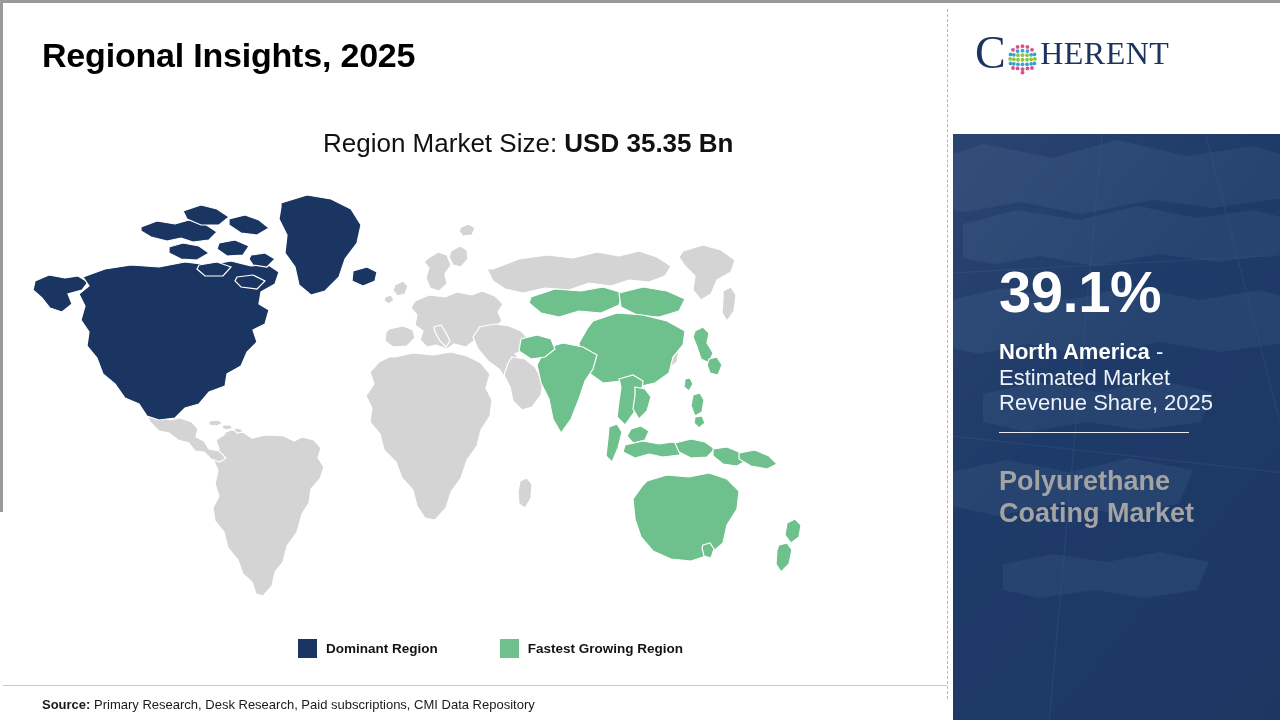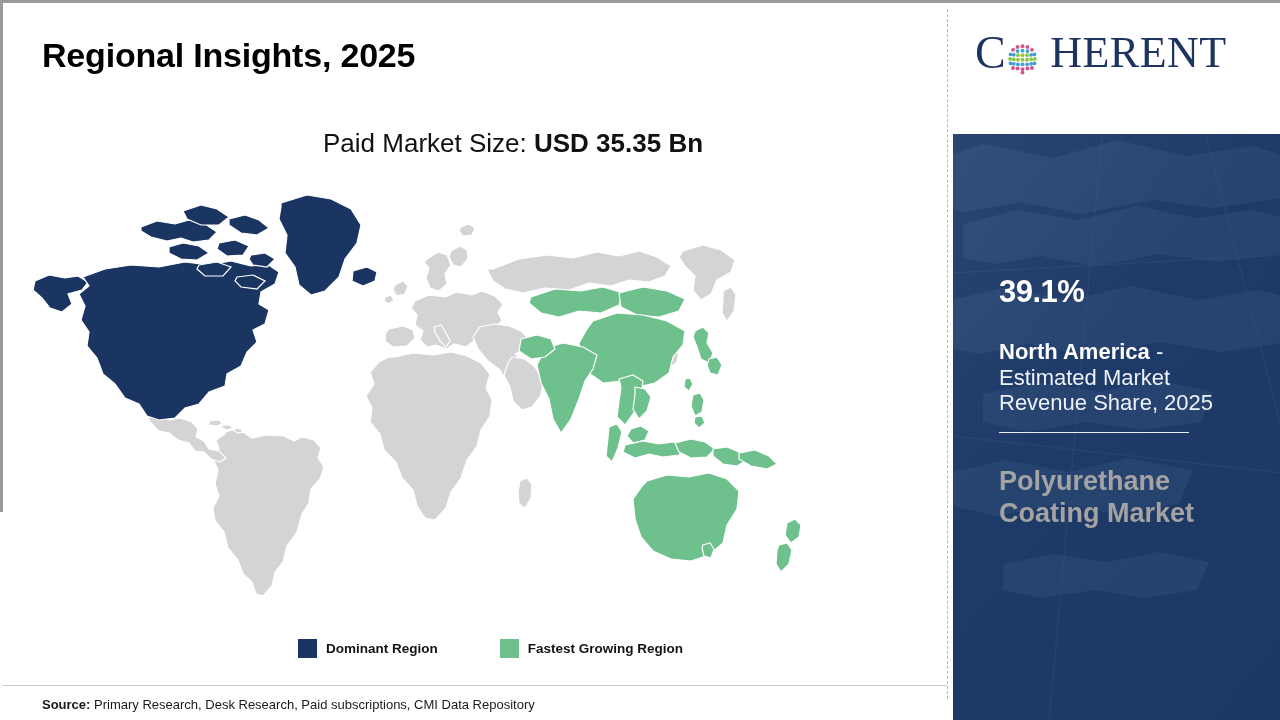--- a/index.html
+++ b/index.html
@@ -76,21 +76,21 @@
   #logo-top{
     display:flex;align-items:center;
     font-family:"Liberation Serif", serif;
     color:#1d3461;font-size:44px;line-height:46px;
     letter-spacing:0.5px;
   }
   #logo-c{font-size:46px;}
   #globe{
     width:33px;height:33px;margin:0 1px 0 0;position:relative;top:1px;flex:0 0 auto;
   }
-  #logo-rest{font-size:44px;margin-left:10px;}
+  #logo-rest{font-size:32px;}
   #logo-bottom{
     margin-top:2px;
     font-family:"Liberation Serif", serif;
     color:#1d3461;font-size:21px;letter-spacing:4.6px;
     white-space:nowrap;
   }
 
   #side-body{
     position:absolute;left:0;top:131px;width:330px;height:586px;
     background:#1e3a68;
@@ -101,21 +101,21 @@
     opacity:.13;
   }
   #side-texture svg{width:100%;height:100%;display:block;}
   #side-sheen{
     position:absolute;inset:0;
     background:linear-gradient(130deg, rgba(255,255,255,.055) 0%, rgba(255,255,255,0) 42%, rgba(0,0,0,.05) 100%);
     pointer-events:none;
   }
   #side-content{position:absolute;left:46px;top:133px;width:262px;}
   #share-value{
-    font-size:31px;font-weight:bold;color:#ffffff;line-height:50px;
+    font-size:58px;font-weight:bold;color:#ffffff;line-height:50px;
     letter-spacing:-0.5px;
   }
   #share-desc{
     margin-top:22px;
     font-size:22px;color:#eef2f8;line-height:25.5px;
   }
   #share-desc .rg{font-weight:bold;color:#ffffff;}
   #side-rule{
     margin-top:16px;width:190px;height:1.5px;background:#ffffff;opacity:.9;
   }
@@ -127,21 +127,21 @@
 </head>
 <body>
 
 <div id="page">
 
   <div id="main">
 
     <div id="page-title">Regional Insights, 2025</div>
 
     <div id="market-size">
-      <span>Paid Market Size:</span>
+      <span>Region Market Size:</span>
       <span class="mv">USD 35.35 Bn</span>
     </div>
 
     <div id="map-wrap">
       <svg viewBox="0 0 900 440" xmlns="http://www.w3.org/2000/svg" shape-rendering="geometricPrecision">
         <g stroke="#ffffff" stroke-width="1.2" fill="#d4d4d4">
 
           <path d="M198,253 l10,-4 12,2 9,6 14,-3 18,1 10,5 8,-4 12,3 7,8 -3,10 6,9 -4,12 -9,10 -2,14 -7,11 -5,18 -10,14 -4,16 -8,10 -3,14 -9,10 -7,-2 -4,-12 -9,-8 -5,-14 -10,-12 -4,-16 -9,-11 -2,-13 6,-12 -4,-12 3,-14 -5,-11 6,-10 -3,-9 9,-6z"></path>
 
           <path d="M123,236 l13,-1 11,4 10,-2 12,4 6,7 -2,8 8,4 5,8 10,2 7,7 -6,4 -9,-3 -7,-7 -9,-1 -6,-8 -11,-3 -9,-7 -10,-2 -9,-9 -4,-9z"></path>

